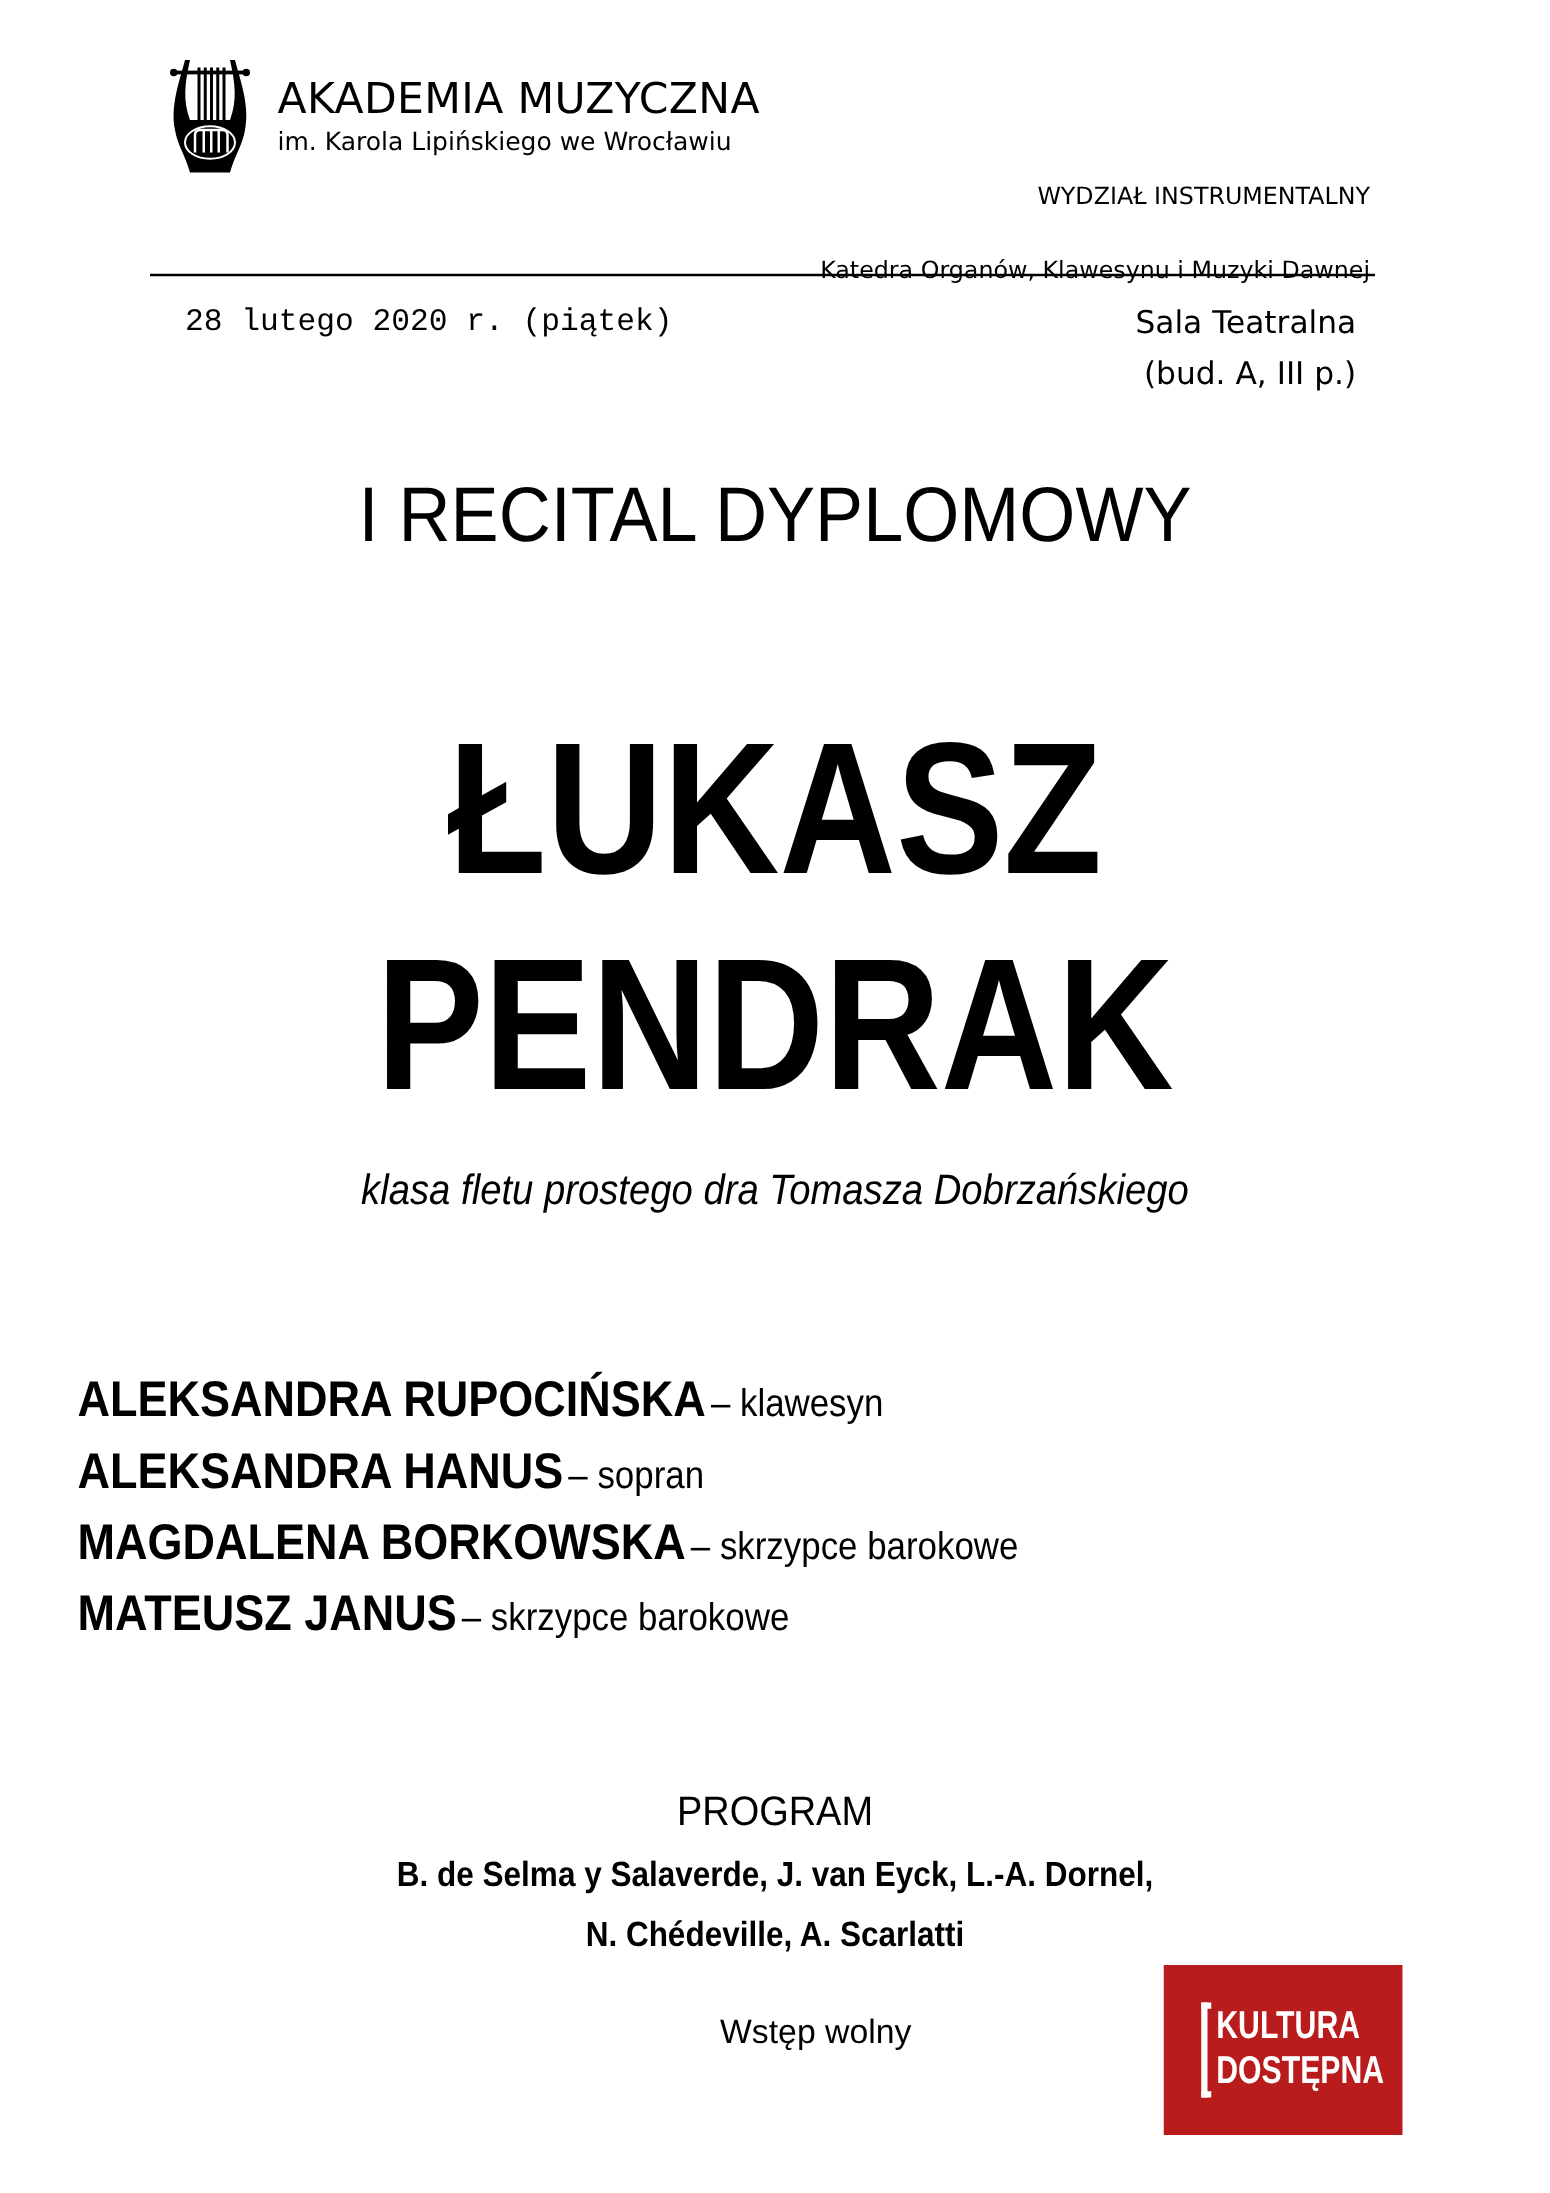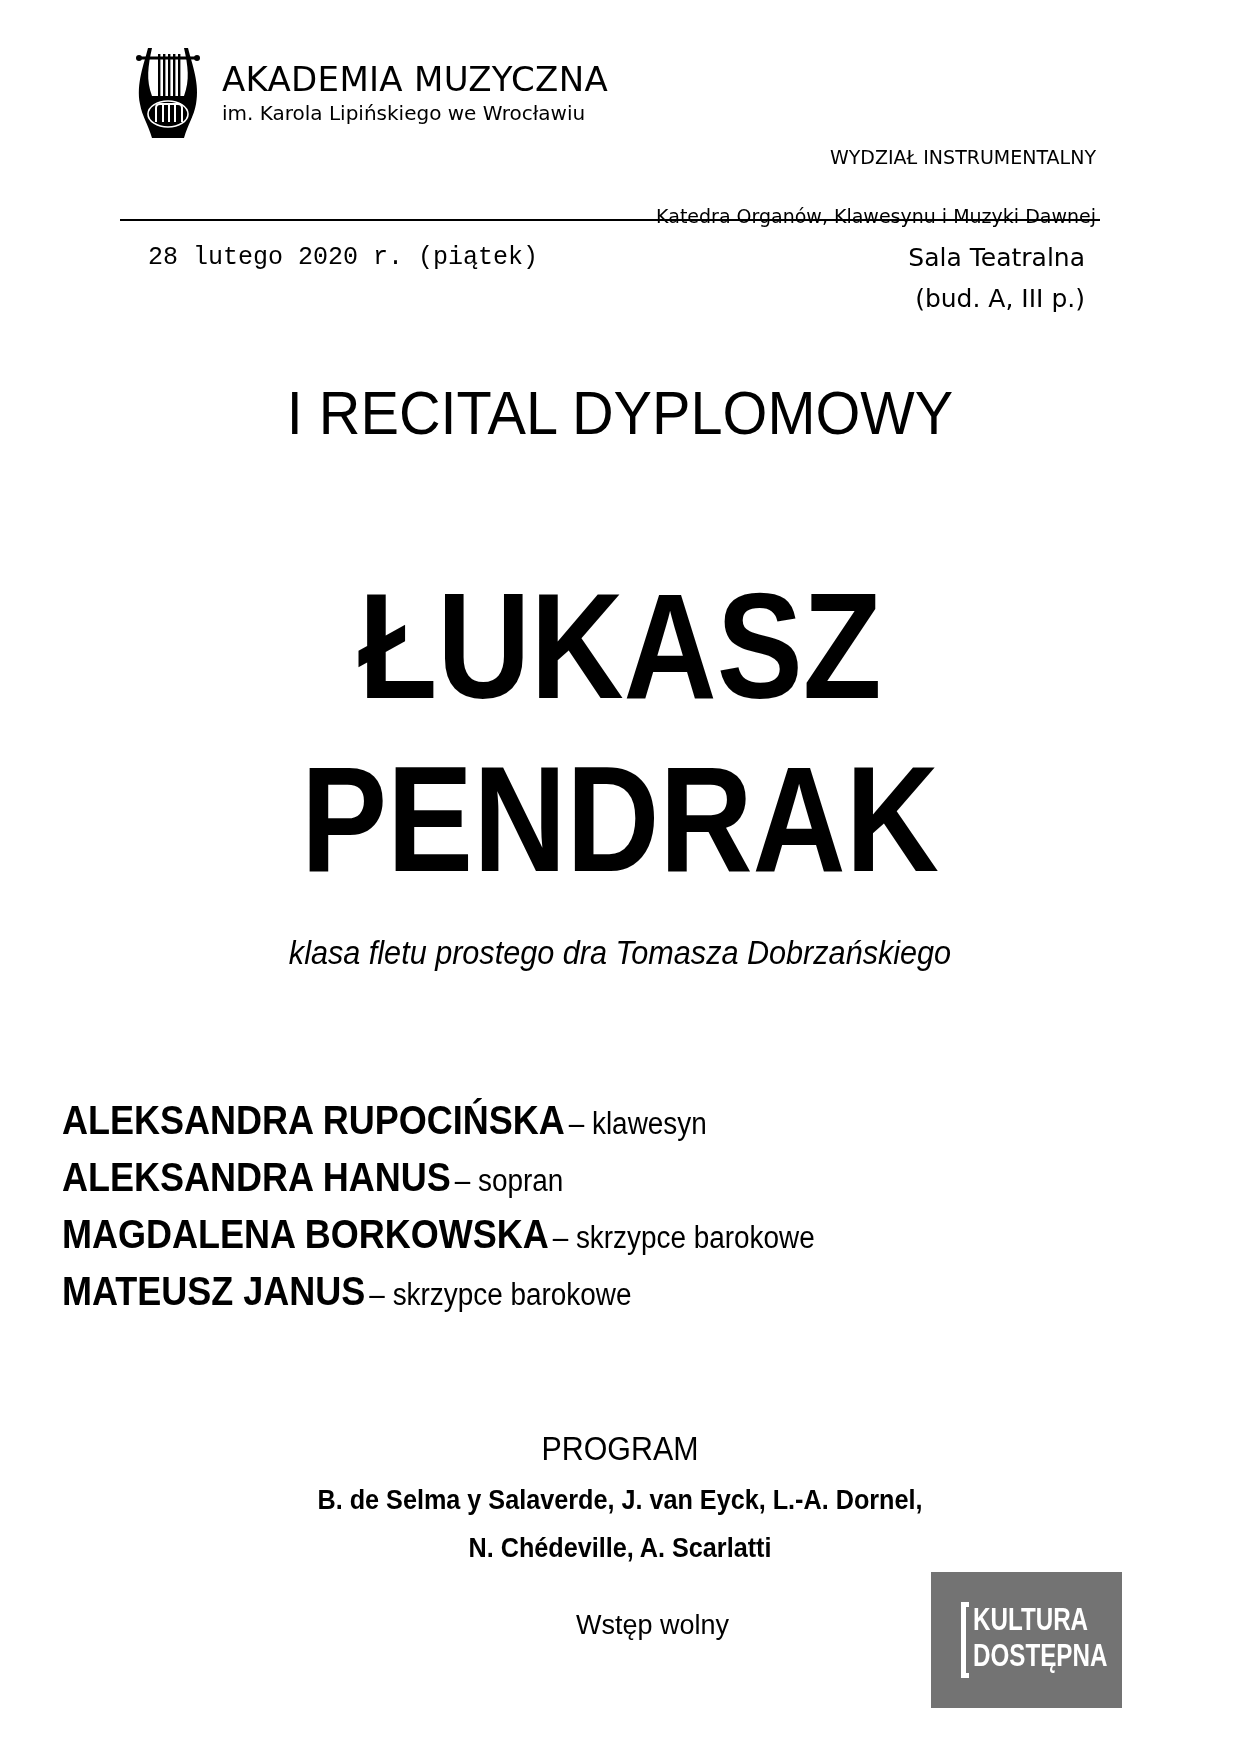--- a/index.html
+++ b/index.html
@@ -95,19 +95,19 @@
   </div>
 </div>
 
 <div class="abs program-title">PROGRAM</div>
 <div class="abs program-list">
   <div>B. de Selma y Salaverde, J. van Eyck, L.-A. Dornel,</div>
   <div>N. Chédeville, A. Scarlatti</div>
 </div>
 
 <div class="abs entry">Wstęp wolny</div>
-<div class="abs kd-box" style="background:#737373;">
+<div class="abs kd-box" style="background:#b91c1c;">
   <div class="kd-bracket"></div>
   <div class="kd-text">
     <div>KULTURA</div>
     <div>DOSTĘPNA</div>
   </div>
 </div>
 
 </body></html>

